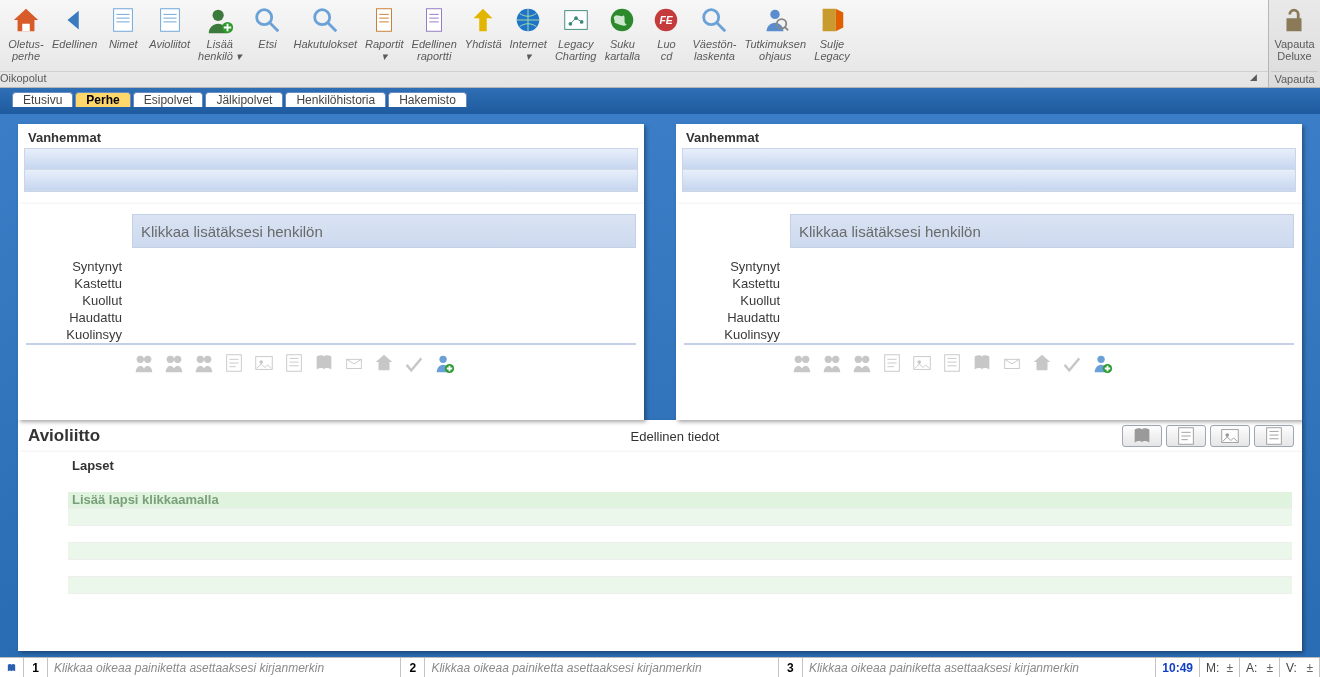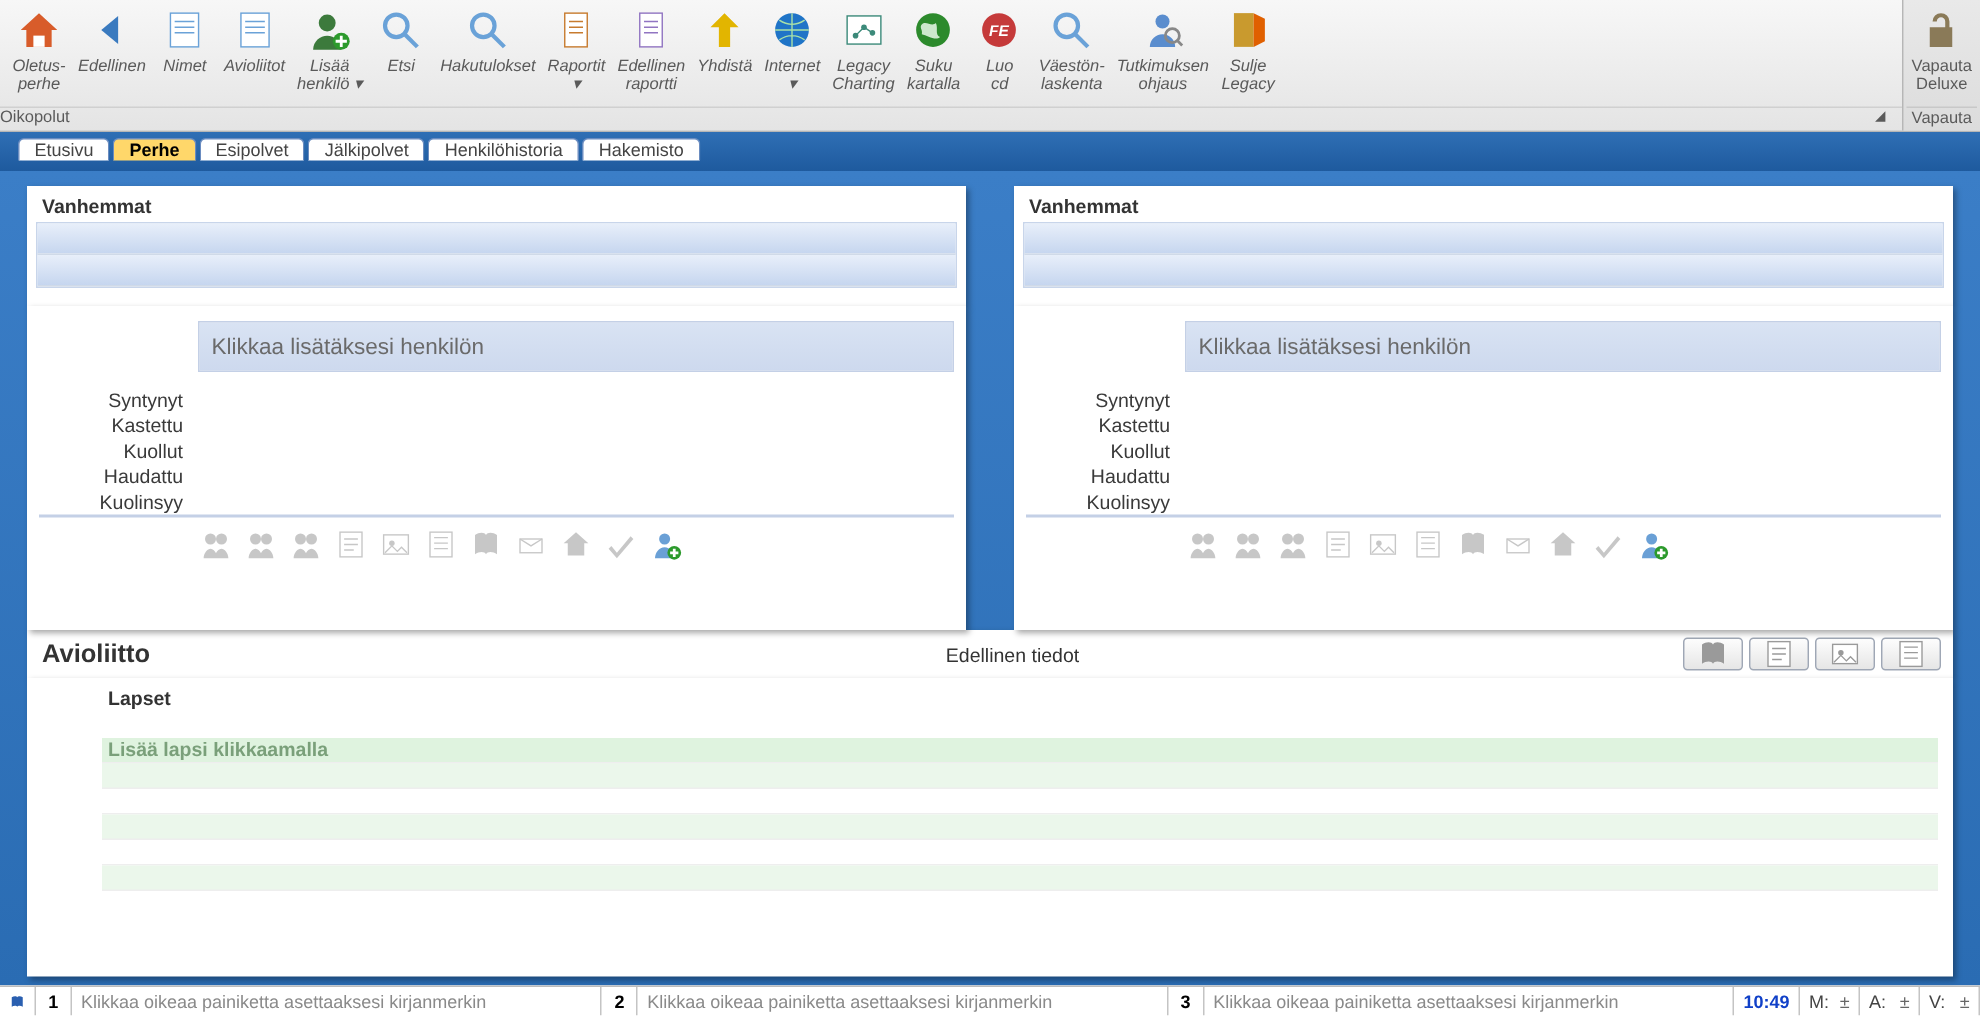--- a/index.html
+++ b/index.html
@@ -251,20 +251,21 @@
 .sb-book {
   width: 24px; justify-content: center;
 }
 .sb-num {
   width: 24px; font-weight: bold; justify-content:center;
   color: #000;
 }
 .sb-tip {
   flex: 1;
   color: #8a8a8a;
+  font-style: italic;
 }
 .sb-time { color: #1040c8; font-weight: bold; }
 .sb-mini { width: 40px; justify-content:space-between; }
 .sb-mini .pm { margin-left:auto; font-size:12px; color:#666; }
 </style>
 </head>
 <body>
 
 <div class="ribbon">
   <div class="ribbon-main">

